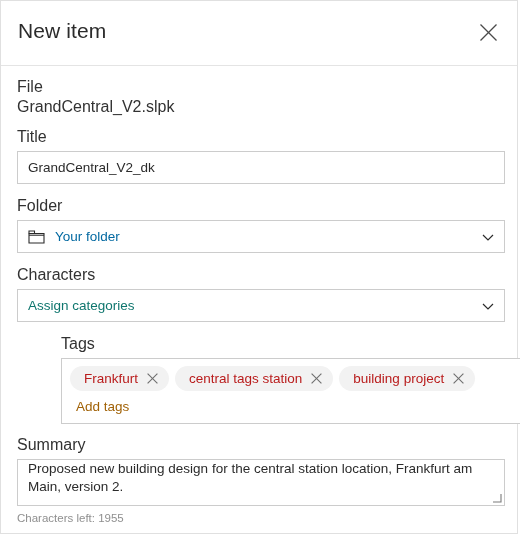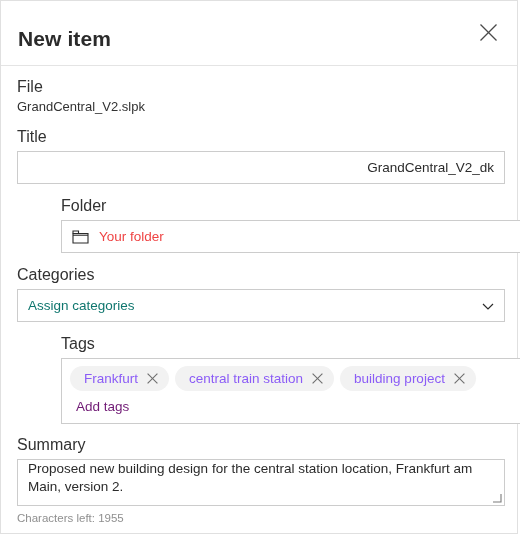--- a/index.html
+++ b/index.html
@@ -27,23 +27,23 @@
   
   .panel-header {
     position: relative;
     height: 65px;
     border-bottom: 1px solid #e4e4e4;
     box-sizing: border-box;
   }
   .panel-title {
     position: absolute;
     left: 17px;
-    top: 24px;
+    top: 16px;
     font-size: 21px;
-    font-weight: 700;
+    font-weight: 400;
     color: #2b2b2b;
     letter-spacing: .1px;
     line-height: 28px;
   }
   .close-btn {
     position: absolute;
     right: 12px;
     top: 14px;
     width: 34px;
     height: 34px;
@@ -59,21 +59,21 @@
     position: relative;
     padding: 0 16px;
   }
 
   .label {
     font-size: 16px;
     color: #323232;
     line-height: 16px;
   }
   .static-value {
-    font-size: 13px;
+    font-size: 16px;
     color: #323232;
     line-height: 17px;
   }
 
   .field-group { position: relative; }
 
   .input-box {
     box-sizing: border-box;
     width: 488px;
     border: 1px solid #cccccc;
@@ -81,34 +81,33 @@
     font-size: 13.5px;
     color: #2b2b2b;
   }
 
   .text-input {
     height: 33px;
     line-height: 31px;
     padding: 0 10px;
     overflow: hidden;
     white-space: nowrap;
-    text-align: right;
   }
 
   .select-box {
     height: 33px;
     display: flex;
     align-items: center;
     padding: 0 10px;
     position: relative;
     cursor: pointer;
   }
   .select-value {
     font-size: 13.5px;
-    color: #ef4444;
+    color: #0369a1;
   }
   .select-value.placeholder { color: #0f766e; }
   .folder-icon {
     width: 17px;
     height: 16px;
     margin-right: 10px;
     flex: 0 0 auto;
     display: block;
   }
   .chev {
@@ -134,36 +133,36 @@
     gap: 6px;
   }
   .chip {
     display: inline-flex;
     align-items: center;
     background: #f2f2f2;
     border-radius: 13px;
     height: 25px;
     padding: 0 6px 0 14px;
     font-size: 13.5px;
-    color: #8b5cf6;
+    color: #b91c1c;
     white-space: nowrap;
   }
   .chip-x {
     margin-left: 8px;
     margin-right: 4px;
     width: 13px;
     height: 13px;
     display: inline-block;
     cursor: pointer;
   }
   .tags-input {
     margin-top: 7px;
     margin-left: 6px;
     font-size: 13.5px;
-    color: #701a75;
+    color: #a16207;
     line-height: 18px;
   }
   .tags-chev {
     position: absolute;
     right: 8px;
     top: 50%;
     transform: translateY(-50%);
     width: 14px;
     height: 14px;
   }
@@ -214,37 +213,37 @@
     <div class="field-group" style="padding-top:13px;">
       <div class="label">File</div>
       <div class="static-value" style="margin-top:3px;">GrandCentral_V2.slpk</div>
     </div>
 
     <div class="field-group" style="padding-top:14px;">
       <div class="label">Title</div>
       <div class="input-box text-input" style="margin-top:6px;">GrandCentral_V2_dk</div>
     </div>
 
-    <div class="field-group" style="padding-top:14px;margin-left:44px;">
+    <div class="field-group" style="padding-top:14px;">
       <div class="label">Folder</div>
       <div class="input-box select-box" style="margin-top:6px;">
         <svg class="folder-icon" viewBox="0 0 17 16">
           <path d="M1 4.5 V14 H16 V4.5 Z" fill="none" stroke="#2b2b2b" stroke-width="1.1"></path>
           <path d="M1 4.5 V2 H6.5 V4.5" fill="none" stroke="#2b2b2b" stroke-width="1.1"></path>
           <line x1="1" y1="6.2" x2="16" y2="6.2" stroke="#2b2b2b" stroke-width="1.1"></line>
         </svg>
         <span class="select-value">Your folder</span>
         <svg class="chev" viewBox="0 0 14 14">
           <polyline points="2,5 7,10 12,5" fill="none" stroke="#2b2b2b" stroke-width="1.2"></polyline>
         </svg>
       </div>
     </div>
 
     <div class="field-group" style="padding-top:14px;">
-      <div class="label">Categories</div>
+      <div class="label">Characters</div>
       <div class="input-box select-box" style="margin-top:6px;">
         <span class="select-value placeholder">Assign categories</span>
         <svg class="chev" viewBox="0 0 14 14">
           <polyline points="2,5 7,10 12,5" fill="none" stroke="#2b2b2b" stroke-width="1.2"></polyline>
         </svg>
       </div>
     </div>
 
     <div class="field-group" style="padding-top:14px;margin-left:44px;">
       <div class="label">Tags</div>
@@ -253,21 +252,21 @@
 
           <span class="chip">
             <span>Frankfurt</span>
             <svg class="chip-x" viewBox="0 0 13 13">
               <line x1="1.6" y1="1.6" x2="11.4" y2="11.4" stroke="#6e6e6e" stroke-width="1.1"></line>
               <line x1="11.4" y1="1.6" x2="1.6" y2="11.4" stroke="#6e6e6e" stroke-width="1.1"></line>
             </svg>
           </span>
 
           <span class="chip">
-            <span>central train station</span>
+            <span>central tags station</span>
             <svg class="chip-x" viewBox="0 0 13 13">
               <line x1="1.6" y1="1.6" x2="11.4" y2="11.4" stroke="#6e6e6e" stroke-width="1.1"></line>
               <line x1="11.4" y1="1.6" x2="1.6" y2="11.4" stroke="#6e6e6e" stroke-width="1.1"></line>
             </svg>
           </span>
 
           <span class="chip">
             <span>building project</span>
             <svg class="chip-x" viewBox="0 0 13 13">
               <line x1="1.6" y1="1.6" x2="11.4" y2="11.4" stroke="#6e6e6e" stroke-width="1.1"></line>

